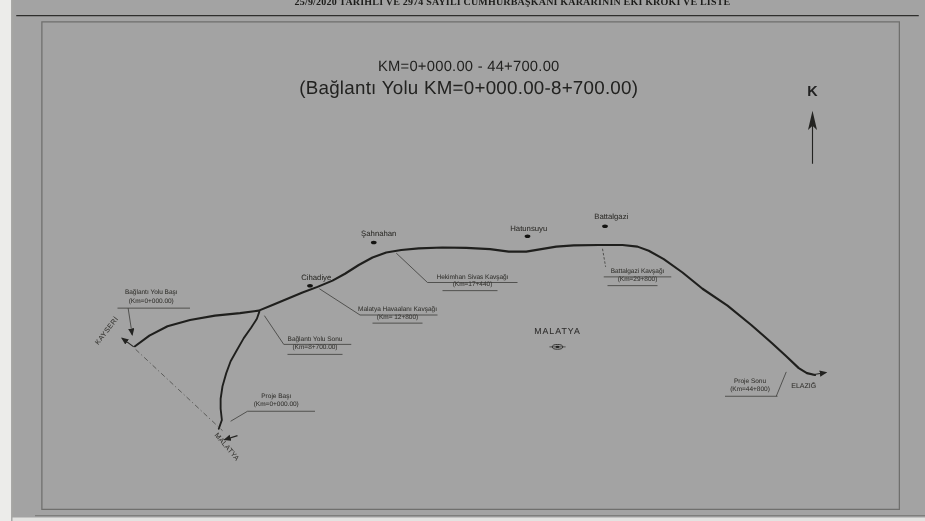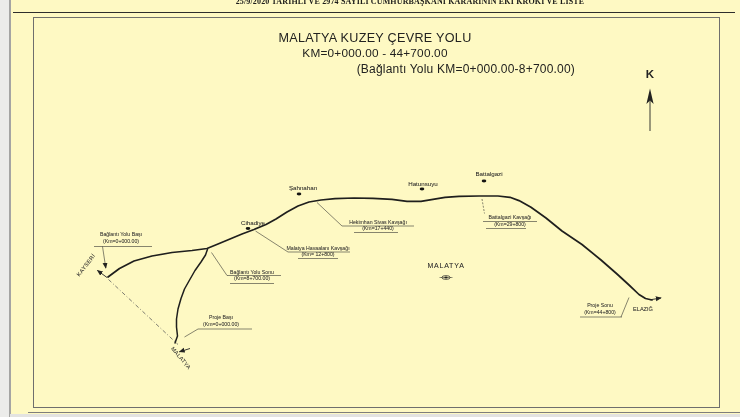--- a/index.html
+++ b/index.html
@@ -1,38 +1,38 @@
 <!DOCTYPE html>
 <html><head>
 <meta charset="utf-8">
 <style>
   html,body{margin:0;padding:0;background:#d9d9d7;}
   #stage{
     position:relative;width:740px;height:417px;overflow:hidden;
-    background:#fef9c3;font-family:"Liberation Sans",sans-serif;color:#2b2b28;
+    background:#a3a3a3;font-family:"Liberation Sans",sans-serif;color:#2b2b28;
   }
   .abs{position:absolute;}
   
   #left-strip{left:0;top:0;width:9px;height:417px;background:#ececea;}
   #left-edge-line{left:9px;top:0;width:1.5px;height:417px;background:#a5a5a3;}
   #bottom-scan-line{left:28px;top:412px;width:712px;height:1px;background:#7e7e7c;}
   #bottom-strip{left:10px;top:413.5px;width:730px;height:4px;background:#e3e3e1;}
   #header-rule{left:13px;top:11.5px;width:722px;height:1px;background:#2e2e2c;}
   #map-frame{left:33px;top:17px;width:685px;height:389px;border:1px solid #6f6f6d;background:transparent;}
   
   #doc-header{
     left:120px;top:-3px;width:580px;text-align:center;white-space:nowrap;
     font-family:"Liberation Serif",serif;font-weight:bold;font-size:8px;color:#1c1c1a;
     letter-spacing:.15px;
   }
   
   .ttl{left:175px;width:400px;text-align:center;white-space:nowrap;color:#222220;}
   #map-title{top:31px;font-size:12.6px;letter-spacing:.3px;}
   #map-km{top:46px;font-size:11.8px;letter-spacing:.2px;}
-  #map-sub{top:61.5px;font-size:12px;letter-spacing:.2px;text-align:right;}
+  #map-sub{top:61.5px;font-size:15px;letter-spacing:.2px;}
   
   #north-k{left:641px;top:68px;width:18px;text-align:center;font-size:11.5px;font-weight:bold;color:#222;}
   
   .settlement{width:70px;text-align:center;white-space:nowrap;font-size:6.2px;color:#34332f;
     text-shadow:0 0 .4px rgba(40,40,40,.3);}
   .wp{width:90px;text-align:center;font-size:5.2px;line-height:6.6px;white-space:nowrap;color:#3a3935;
     text-shadow:0 0 .4px rgba(40,40,40,.28);}
   .dir{white-space:nowrap;font-size:5.6px;color:#3a3935;text-shadow:0 0 .4px rgba(40,40,40,.3);}
   #dir-kayseri{left:64px;top:262px;width:44px;text-align:center;transform:rotate(-52deg);letter-spacing:.4px;}
   #dir-malatya{left:159px;top:355px;width:44px;text-align:center;transform:rotate(50deg);letter-spacing:.3px;}
@@ -49,21 +49,20 @@
   <div class="abs" id="left-strip"></div>
   <div class="abs" id="left-edge-line"></div>
   <div class="abs" id="bottom-scan-line"></div>
   <div class="abs" id="bottom-strip"></div>
 
   <div class="abs" id="doc-header">25/9/2020 TARİHLİ VE 2974 SAYILI CUMHURBAŞKANI KARARININ EKİ KROKİ VE LİSTE</div>
   <div class="abs" id="header-rule"></div>
 
   <div class="abs" id="map-frame"></div>
 
-  <div class="abs ttl" id="map-title">MALATYA KUZEY ÇEVRE YOLU</div>
   <div class="abs ttl" id="map-km">KM=0+000.00 - 44+700.00</div>
   <div class="abs ttl" id="map-sub">(Bağlantı Yolu KM=0+000.00-8+700.00)</div>
 
   <div class="abs" id="north-k">K</div>
 
   <svg width="740" height="417" viewBox="0 0 740 417">
     <defs>
       <marker id="ah" markerWidth="7" markerHeight="6" refX="5.2" refY="2.5" orient="auto" markerUnits="userSpaceOnUse">
         <path d="M0,0 L6,2.5 L0,5 Z" fill="#232321"></path>
       </marker>

